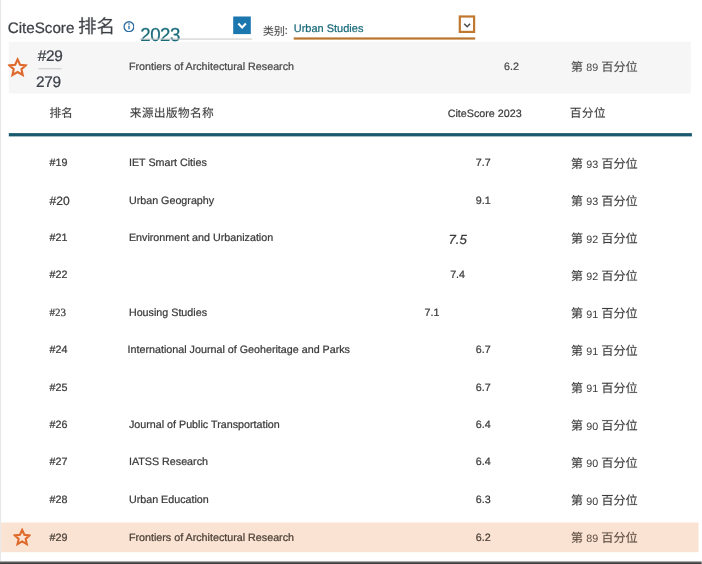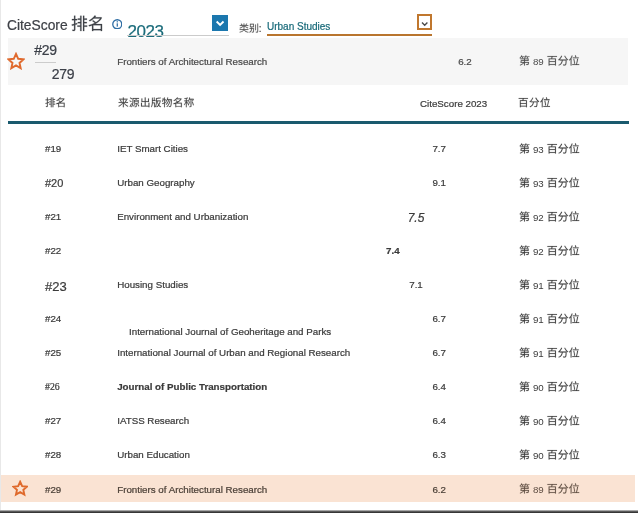--- a/index.html
+++ b/index.html
@@ -52,21 +52,21 @@
 <div class="abs" style="left:416.8px;top:13.9px;width:11.4px;height:12.3px;background:#fff;border:2px solid #c0772e;">
 <svg width="11.4" height="12.3" viewBox="0 0 11.4 12.3">
         <path d="M3.0 4.5 L5.7 7.3 L8.4 4.5" fill="none" stroke="#4a4a4a" stroke-width="1.35"></path>
       </svg></div>
 <div class="abs" style="left:7.6px;top:38.3px;width:620.4px;height:47px;background:#f6f6f6;"></div>
 <svg class="abs" style="left:7.0px;top:51.8px;" width="18" height="18" viewBox="0 0 24 24">
       <path d="M12 2.6 L14.95 9.1 L22 9.85 L16.7 14.6 L18.2 21.6 L12 18 L5.8 21.6 L7.3 14.6 L2 9.85 L9.05 9.1 Z" fill="none" stroke="#e06a2e" stroke-width="2.6"></path>
     </svg>
 <div class="abs" style="left:32.6px;top:43.2px;width:26px;text-align:center;font-size:14px;line-height:1;letter-spacing:-0.25px;color:#3c4049;">#29</div>
 <div class="abs" style="left:34.8px;top:61.5px;width:21.5px;height:1.3px;background:#cccccc;"></div>
-<div class="abs" style="left:50px;top:67.0px;width:26px;text-align:center;font-size:14px;line-height:1;letter-spacing:-0.25px;color:#3c4049;">279</div>
+<div class="abs" style="left:31px;top:67.0px;width:26px;text-align:center;font-size:14px;line-height:1;letter-spacing:-0.25px;color:#3c4049;">279</div>
 <div class="abs" style="left:117.20px;top:57.00px;font-size:9.75px;line-height:1;color:#4a4a4a;">Frontiers of Architectural Research</div>
 <div class="abs" style="left:458.20px;top:57.00px;font-size:9.75px;line-height:1;color:#4a4a4a;">6.2</div>
 <svg class="abs" style="left:518.70px;top:54.72px;color:#4a4a4a;" width="60.7" height="11.6" viewBox="0 0 60.7 11.6" fill="#4a4a4a" overflow="visible">
       <use href="#g第" transform="translate(0.00,9.68) scale(0.01100,-0.01100)" stroke="currentColor" stroke-width="12"></use>
       <text x="13.93" y="9.68" font-family="Liberation Sans, sans-serif" font-size="9.75px">89</text>
       <use href="#g百" transform="translate(27.69,9.68) scale(0.01100,-0.01100)" stroke="currentColor" stroke-width="12"></use>
       <use href="#g分" transform="translate(38.69,9.68) scale(0.01100,-0.01100)" stroke="currentColor" stroke-width="12"></use>
       <use href="#g位" transform="translate(49.69,9.68) scale(0.01100,-0.01100)" stroke="currentColor" stroke-width="12"></use>
     </svg>
 <svg class="abs" style="left:45.20px;top:97.47px;color:#3d3d3d;" width="21.2" height="11.1" viewBox="0 0 21.2 11.1" fill="#3d3d3d" overflow="visible">
@@ -75,21 +75,21 @@
     </svg>
 <svg class="abs" style="left:117.70px;top:97.47px;color:#3d3d3d;" width="76.7" height="11.1" viewBox="0 0 76.7 11.1" fill="#3d3d3d" overflow="visible">
       <use href="#g来" transform="translate(0.00,9.33) scale(0.01060,-0.01060)" stroke="currentColor" stroke-width="12"></use>
       <use href="#g源" transform="translate(10.95,9.33) scale(0.01060,-0.01060)" stroke="currentColor" stroke-width="12"></use>
       <use href="#g出" transform="translate(21.90,9.33) scale(0.01060,-0.01060)" stroke="currentColor" stroke-width="12"></use>
       <use href="#g版" transform="translate(32.85,9.33) scale(0.01060,-0.01060)" stroke="currentColor" stroke-width="12"></use>
       <use href="#g物" transform="translate(43.80,9.33) scale(0.01060,-0.01060)" stroke="currentColor" stroke-width="12"></use>
       <use href="#g名" transform="translate(54.75,9.33) scale(0.01060,-0.01060)" stroke="currentColor" stroke-width="12"></use>
       <use href="#g称" transform="translate(65.70,9.33) scale(0.01060,-0.01060)" stroke="currentColor" stroke-width="12"></use>
     </svg>
-<div class="abs" style="left:420px;top:98.90px;font-size:9.75px;line-height:1;color:#3d3d3d;">CiteScore 2023</div>
+<div class="abs" style="left:407.00px;top:98.90px;font-size:9.75px;line-height:1;color:#3d3d3d;">CiteScore 2023</div>
 <svg class="abs" style="left:518.30px;top:97.47px;color:#3d3d3d;" width="32.8" height="11.1" viewBox="0 0 32.8 11.1" fill="#3d3d3d" overflow="visible">
       <use href="#g百" transform="translate(0.00,9.33) scale(0.01060,-0.01060)" stroke="currentColor" stroke-width="12"></use>
       <use href="#g分" transform="translate(10.95,9.33) scale(0.01060,-0.01060)" stroke="currentColor" stroke-width="12"></use>
       <use href="#g位" transform="translate(21.90,9.33) scale(0.01060,-0.01060)" stroke="currentColor" stroke-width="12"></use>
     </svg>
 <div class="abs" style="left:8px;top:121.1px;width:621px;height:2.6px;background:#1a5a6e;"></div>
 <div class="abs" style="left:1px;top:475.1px;width:634px;height:26.6px;background:#fae3d3;"></div>
 <svg class="abs" style="left:11.6px;top:480.3px;" width="16.3" height="16.3" viewBox="0 0 24 24">
       <path d="M12 2.6 L14.95 9.1 L22 9.85 L16.7 14.6 L18.2 21.6 L12 18 L5.8 21.6 L7.3 14.6 L2 9.85 L9.05 9.1 Z" fill="none" stroke="#df6a2c" stroke-width="2.8"></path>
     </svg>
@@ -117,60 +117,59 @@
 <div class="abs" style="left:117.20px;top:212.30px;font-size:9.75px;line-height:1;color:#3b3b3b;">Environment and Urbanization</div>
 <div class="abs" style="left:386.00px;top:212.30px;font-size:12px;line-height:1;color:#3b3b3b;width:60px;text-align:center;font-style:italic;">7.5</div>
 <svg class="abs" style="left:518.70px;top:210.52px;color:#3b3b3b;" width="60.7" height="11.6" viewBox="0 0 60.7 11.6" fill="#3b3b3b" overflow="visible">
       <use href="#g第" transform="translate(0.00,9.68) scale(0.01100,-0.01100)" stroke="currentColor" stroke-width="12"></use>
       <text x="13.93" y="9.68" font-family="Liberation Sans, sans-serif" font-size="9.75px">92</text>
       <use href="#g百" transform="translate(27.69,9.68) scale(0.01100,-0.01100)" stroke="currentColor" stroke-width="12"></use>
       <use href="#g分" transform="translate(38.69,9.68) scale(0.01100,-0.01100)" stroke="currentColor" stroke-width="12"></use>
       <use href="#g位" transform="translate(49.69,9.68) scale(0.01100,-0.01100)" stroke="currentColor" stroke-width="12"></use>
     </svg>
 <div class="abs" style="left:45.00px;top:246.30px;font-size:9.75px;line-height:1;color:#3b3b3b;">#22</div>
-<div class="abs" style="left:386.00px;top:246.30px;font-size:9.75px;line-height:1;color:#3b3b3b;width:60px;text-align:left;font-weight:bold;">7.4</div>
+<div class="abs" style="left:386.00px;top:246.30px;font-size:9.75px;line-height:1;color:#3b3b3b;width:60px;text-align:center;">7.4</div>
 <svg class="abs" style="left:518.70px;top:244.52px;color:#3b3b3b;" width="60.7" height="11.6" viewBox="0 0 60.7 11.6" fill="#3b3b3b" overflow="visible">
       <use href="#g第" transform="translate(0.00,9.68) scale(0.01100,-0.01100)" stroke="currentColor" stroke-width="12"></use>
       <text x="13.93" y="9.68" font-family="Liberation Sans, sans-serif" font-size="9.75px">92</text>
       <use href="#g百" transform="translate(27.69,9.68) scale(0.01100,-0.01100)" stroke="currentColor" stroke-width="12"></use>
       <use href="#g分" transform="translate(38.69,9.68) scale(0.01100,-0.01100)" stroke="currentColor" stroke-width="12"></use>
       <use href="#g位" transform="translate(49.69,9.68) scale(0.01100,-0.01100)" stroke="currentColor" stroke-width="12"></use>
     </svg>
-<div class="abs" style="left:45.00px;top:280.30px;font-size:13px;line-height:1;color:#3b3b3b;">#23</div>
+<div class="abs" style="left:45.00px;top:280.30px;font-size:10px;line-height:1;color:#3b3b3b;font-family:Liberation Serif, serif;">#23</div>
 <div class="abs" style="left:117.20px;top:280.30px;font-size:9.75px;line-height:1;color:#3b3b3b;">Housing Studies</div>
-<div class="abs" style="left:386.00px;top:280.30px;font-size:9.75px;line-height:1;color:#3b3b3b;width:60px;text-align:center;">7.1</div>
+<div class="abs" style="left:386.00px;top:280.30px;font-size:9.75px;line-height:1;color:#3b3b3b;width:60px;text-align:left;">7.1</div>
 <svg class="abs" style="left:518.70px;top:278.52px;color:#3b3b3b;" width="60.7" height="11.6" viewBox="0 0 60.7 11.6" fill="#3b3b3b" overflow="visible">
       <use href="#g第" transform="translate(0.00,9.68) scale(0.01100,-0.01100)" stroke="currentColor" stroke-width="12"></use>
       <text x="13.93" y="9.68" font-family="Liberation Sans, sans-serif" font-size="9.75px">91</text>
       <use href="#g百" transform="translate(27.69,9.68) scale(0.01100,-0.01100)" stroke="currentColor" stroke-width="12"></use>
       <use href="#g分" transform="translate(38.69,9.68) scale(0.01100,-0.01100)" stroke="currentColor" stroke-width="12"></use>
       <use href="#g位" transform="translate(49.69,9.68) scale(0.01100,-0.01100)" stroke="currentColor" stroke-width="12"></use>
     </svg>
 <div class="abs" style="left:45.00px;top:314.30px;font-size:9.75px;line-height:1;color:#3b3b3b;">#24</div>
-<div class="abs" style="left:129px;top:314.30px;font-size:9.75px;line-height:1;color:#3b3b3b;margin-top:13px;">International Journal of Geoheritage and Parks</div>
+<div class="abs" style="left:116px;top:314.30px;font-size:9.75px;line-height:1;color:#3b3b3b;">International Journal of Geoheritage and Parks</div>
 <div class="abs" style="left:386.00px;top:314.30px;font-size:9.75px;line-height:1;color:#3b3b3b;width:60px;text-align:right;">6.7</div>
 <svg class="abs" style="left:518.70px;top:312.52px;color:#3b3b3b;" width="60.7" height="11.6" viewBox="0 0 60.7 11.6" fill="#3b3b3b" overflow="visible">
       <use href="#g第" transform="translate(0.00,9.68) scale(0.01100,-0.01100)" stroke="currentColor" stroke-width="12"></use>
       <text x="13.93" y="9.68" font-family="Liberation Sans, sans-serif" font-size="9.75px">91</text>
       <use href="#g百" transform="translate(27.69,9.68) scale(0.01100,-0.01100)" stroke="currentColor" stroke-width="12"></use>
       <use href="#g分" transform="translate(38.69,9.68) scale(0.01100,-0.01100)" stroke="currentColor" stroke-width="12"></use>
       <use href="#g位" transform="translate(49.69,9.68) scale(0.01100,-0.01100)" stroke="currentColor" stroke-width="12"></use>
     </svg>
 <div class="abs" style="left:45.00px;top:348.30px;font-size:9.75px;line-height:1;color:#3b3b3b;">#25</div>
-<div class="abs" style="left:117.20px;top:348.30px;font-size:9.75px;line-height:1;color:#3b3b3b;">International Journal of Urban and Regional Research</div>
 <div class="abs" style="left:386.00px;top:348.30px;font-size:9.75px;line-height:1;color:#3b3b3b;width:60px;text-align:right;">6.7</div>
 <svg class="abs" style="left:518.70px;top:346.52px;color:#3b3b3b;" width="60.7" height="11.6" viewBox="0 0 60.7 11.6" fill="#3b3b3b" overflow="visible">
       <use href="#g第" transform="translate(0.00,9.68) scale(0.01100,-0.01100)" stroke="currentColor" stroke-width="12"></use>
       <text x="13.93" y="9.68" font-family="Liberation Sans, sans-serif" font-size="9.75px">91</text>
       <use href="#g百" transform="translate(27.69,9.68) scale(0.01100,-0.01100)" stroke="currentColor" stroke-width="12"></use>
       <use href="#g分" transform="translate(38.69,9.68) scale(0.01100,-0.01100)" stroke="currentColor" stroke-width="12"></use>
       <use href="#g位" transform="translate(49.69,9.68) scale(0.01100,-0.01100)" stroke="currentColor" stroke-width="12"></use>
     </svg>
-<div class="abs" style="left:45.00px;top:382.30px;font-size:9.75px;line-height:1;color:#3b3b3b;font-family:Liberation Serif, serif;">#26</div>
-<div class="abs" style="left:117.20px;top:382.30px;font-size:9.75px;line-height:1;color:#3b3b3b;font-weight:bold;">Journal of Public Transportation</div>
+<div class="abs" style="left:45.00px;top:382.30px;font-size:9.75px;line-height:1;color:#3b3b3b;">#26</div>
+<div class="abs" style="left:117.20px;top:382.30px;font-size:9.75px;line-height:1;color:#3b3b3b;">Journal of Public Transportation</div>
 <div class="abs" style="left:386.00px;top:382.30px;font-size:9.75px;line-height:1;color:#3b3b3b;width:60px;text-align:right;">6.4</div>
 <svg class="abs" style="left:518.70px;top:380.52px;color:#3b3b3b;" width="60.7" height="11.6" viewBox="0 0 60.7 11.6" fill="#3b3b3b" overflow="visible">
       <use href="#g第" transform="translate(0.00,9.68) scale(0.01100,-0.01100)" stroke="currentColor" stroke-width="12"></use>
       <text x="13.93" y="9.68" font-family="Liberation Sans, sans-serif" font-size="9.75px">90</text>
       <use href="#g百" transform="translate(27.69,9.68) scale(0.01100,-0.01100)" stroke="currentColor" stroke-width="12"></use>
       <use href="#g分" transform="translate(38.69,9.68) scale(0.01100,-0.01100)" stroke="currentColor" stroke-width="12"></use>
       <use href="#g位" transform="translate(49.69,9.68) scale(0.01100,-0.01100)" stroke="currentColor" stroke-width="12"></use>
     </svg>
 <div class="abs" style="left:45.00px;top:416.30px;font-size:9.75px;line-height:1;color:#3b3b3b;">#27</div>
 <div class="abs" style="left:117.20px;top:416.30px;font-size:9.75px;line-height:1;color:#3b3b3b;">IATSS Research</div>

